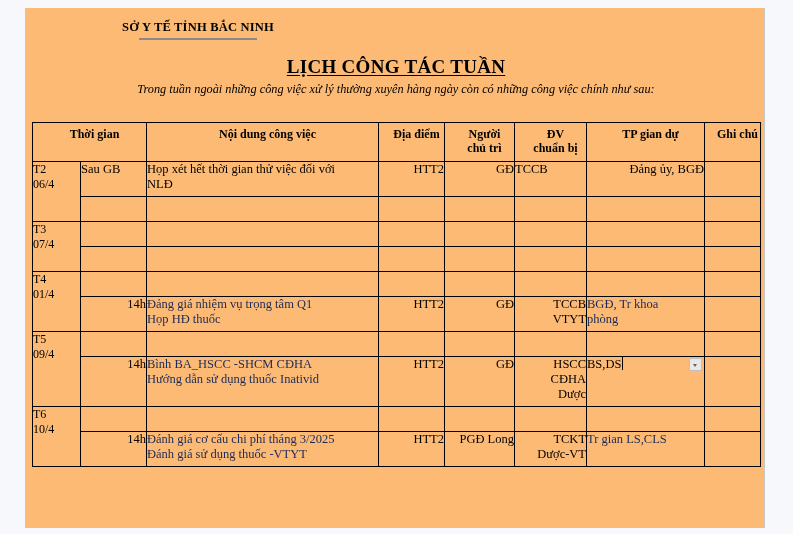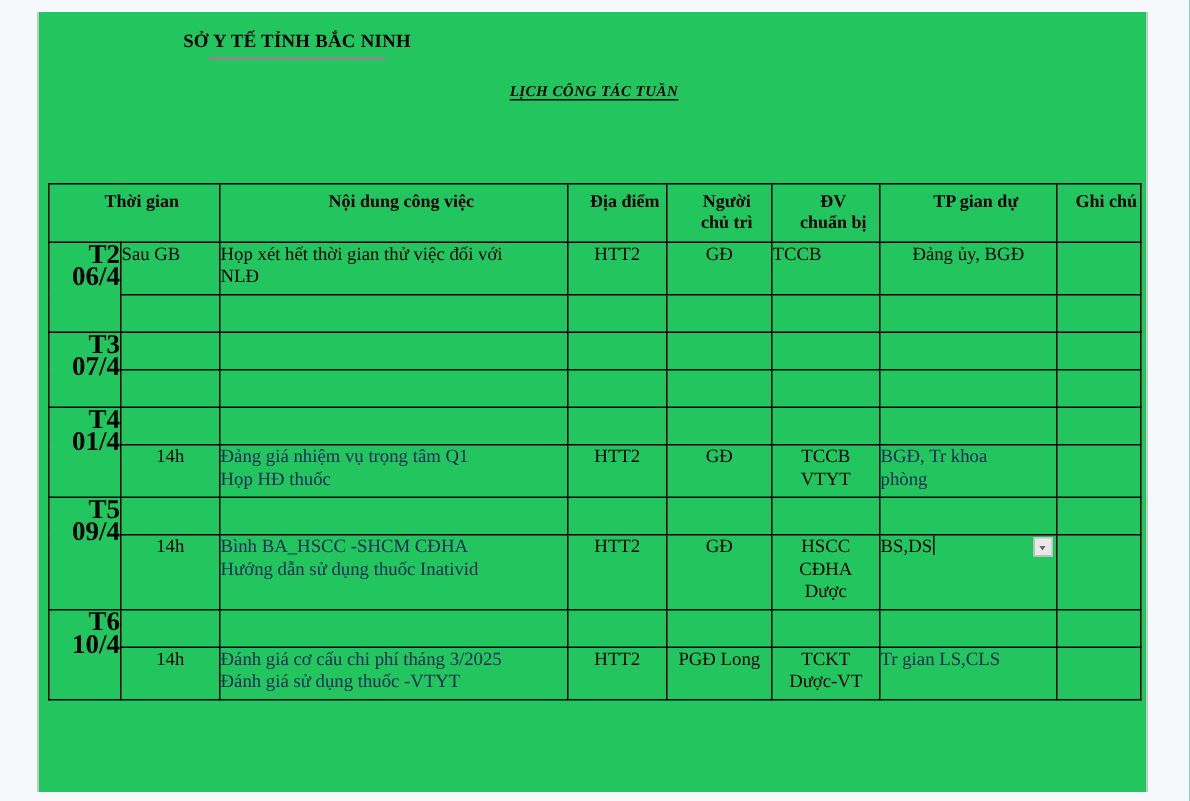--- a/index.html
+++ b/index.html
@@ -14,21 +14,21 @@
     font-family: "Liberation Serif", "DejaVu Serif", serif;
     overflow: hidden;
   }
 
   #page {
     position: absolute;
     left: 25px;
     top: 8px;
     width: 740px;
     height: 520px;
-    background: #22c55e;
+    background: #fdba74;
     border-left: 1px solid #c8c8c8;
     border-right: 1px solid #c8c8c8;
     box-sizing: border-box;
   }
 
   
   .letterhead {
     position: absolute;
     left: 22px;
     top: 12px;
@@ -54,26 +54,25 @@
   
   .titleblock {
     position: absolute;
     left: 0;
     top: 48px;
     width: 740px;
     text-align: center;
   }
   .doc-title {
     font-weight: bold;
-    font-size: 10px;
+    font-size: 19px;
     letter-spacing: 0.3px;
     text-decoration: underline;
     text-underline-offset: 2px;
     color: #000;
-    font-style: italic;
   }
   .doc-week {
     margin-top: 5px;
     font-weight: bold;
     font-style: italic;
     font-size: 12.5px;
     color: #000;
   }
   .doc-intro {
     margin-top: 4px;
@@ -114,31 +113,31 @@
   .c-day   { width: 48px; }
   .c-time  { width: 66px; }
   .c-task  { width: 232px; }
   .c-place { width: 66px; }
   .c-chair { width: 70px; }
   .c-prep  { width: 72px; }
   .c-att   { width: 118px; }
   .c-note  { width: 56px; }
 
   td.day {
-    text-align: right;
+    text-align: left;
     vertical-align: middle;
-    font-weight: bold;
-    font-size: 18px;
+    font-weight: normal;
+    font-size: 12px;
     line-height: 15px;
   }
   td.cell {
     padding: 2px 4px 2px 5px;
     line-height: 15px;
   }
-  td.ctr { text-align: center; padding-left: 2px; padding-right: 2px; font-family: Liberation Serif, serif; }
+  td.ctr { text-align: right; padding-left: 2px; padding-right: 2px; font-family: Liberation Serif, serif; }
   .row-a td { height: 24px; }
   .row-b td { height: 24px; }
   .tall-a td { height: 34px; }
 
   .task-line { white-space: nowrap; }
   .ink-blue { color: #1b2a58; }
 
   
   .att-wrap { position: relative; }
   .caret {
@@ -176,20 +175,21 @@
 
 <div id="page">
 
   <div class="letterhead">
     <div class="lh-line">SỞ Y TẾ TỈNH BẮC NINH</div>
     <div class="lh-rule"></div>
   </div>
 
   <div class="titleblock">
     <div class="doc-title">LỊCH CÔNG TÁC TUẦN</div>
+    <div class="doc-intro">Trong tuần ngoài những công việc xử lý thường xuyên hàng ngày còn có những công việc chính như sau:</div>
   </div>
 
   <table class="sched">
     <colgroup>
       <col class="c-day">
         <col class="c-time">
         <col class="c-task">
         <col class="c-place">
       <col class="c-chair">
         <col class="c-prep">

